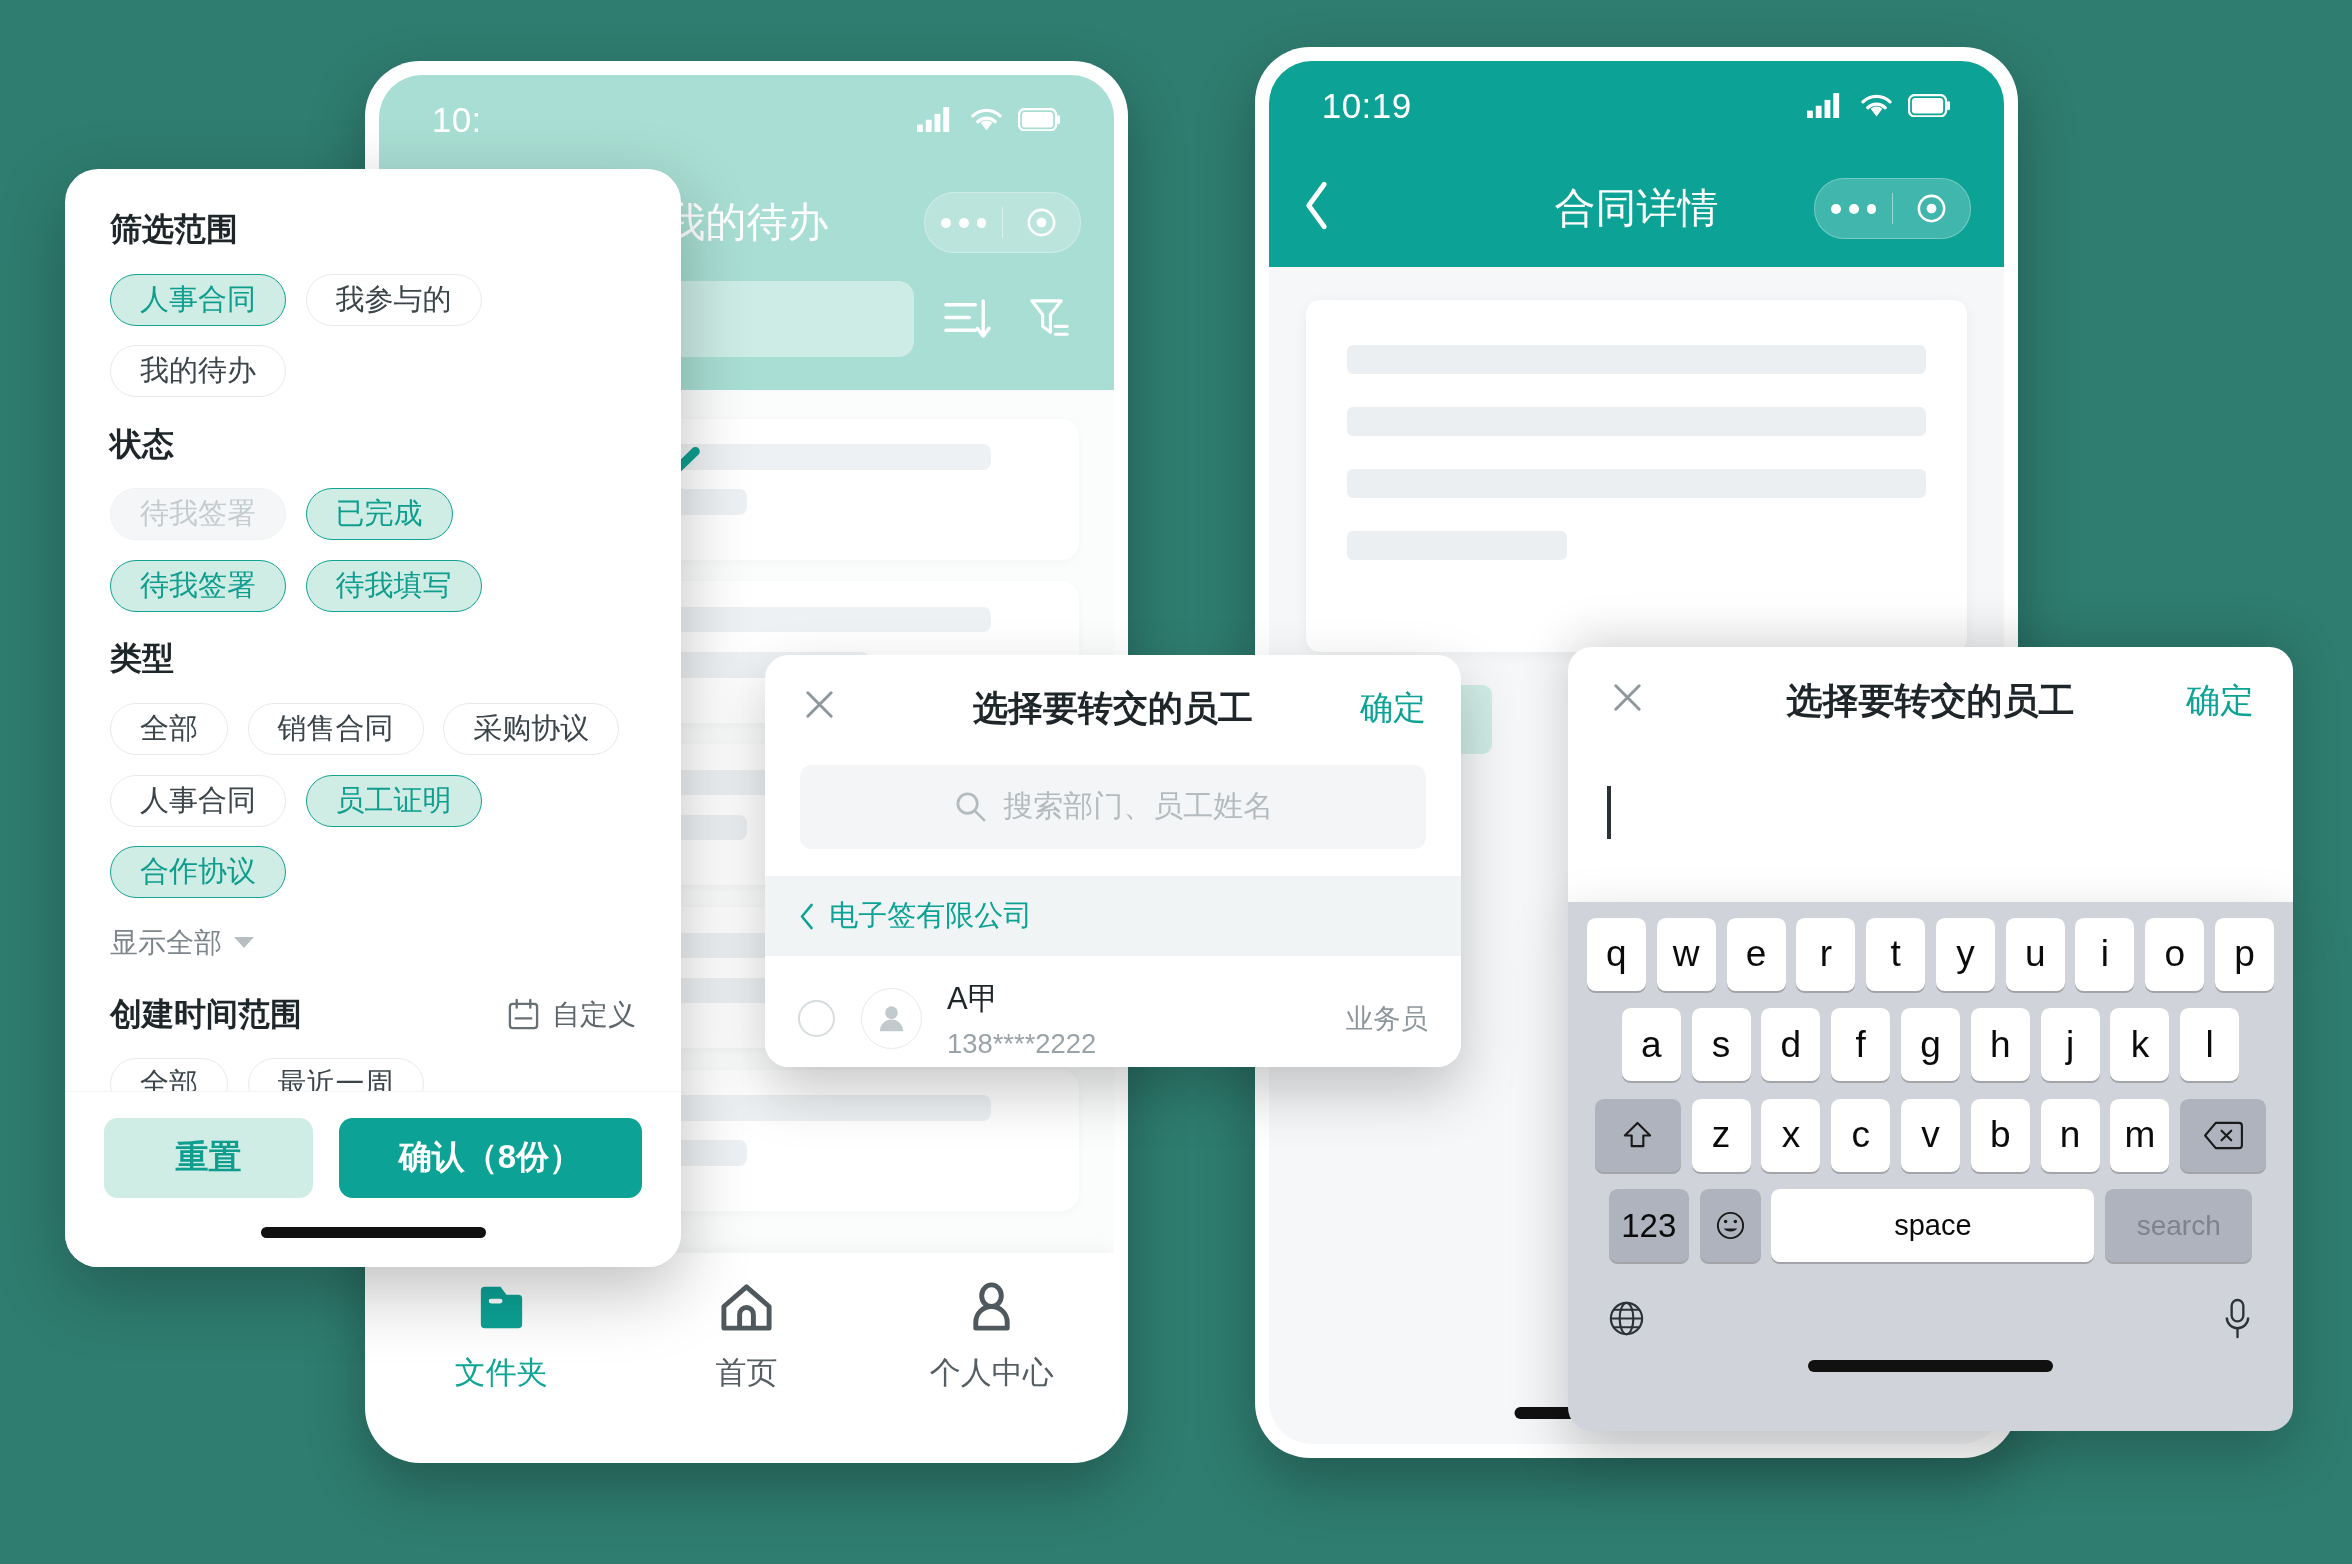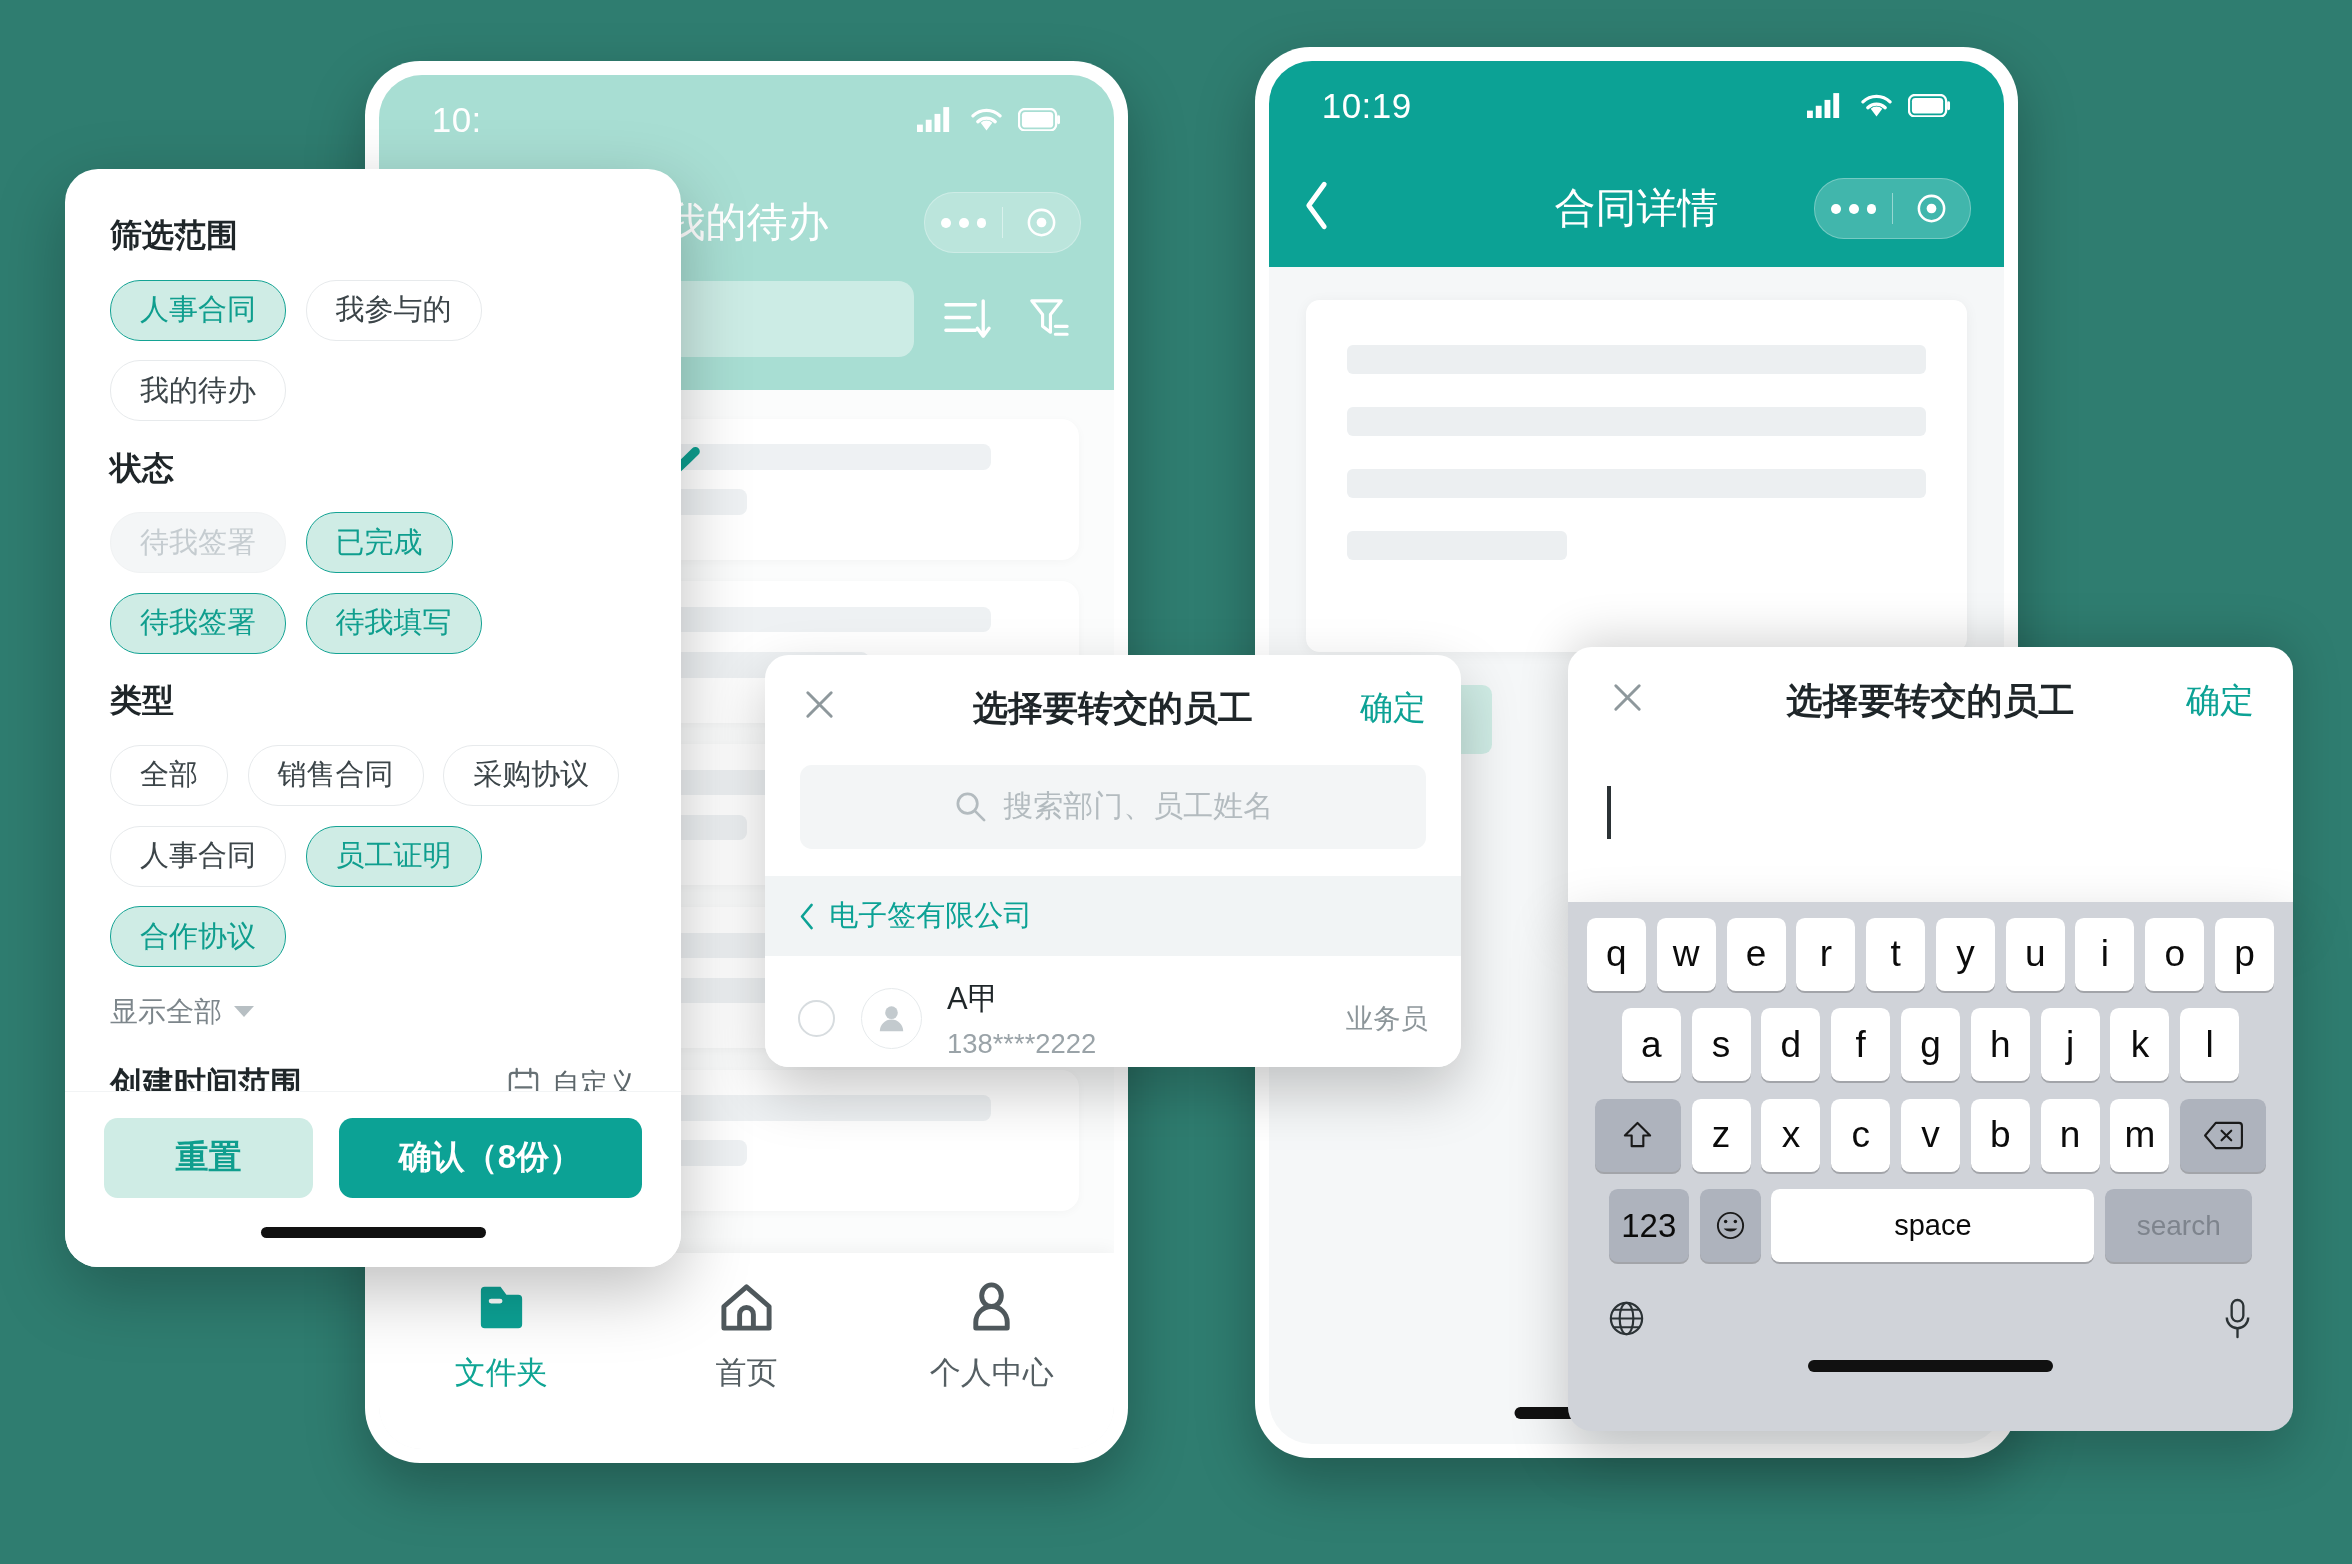--- a/index.html
+++ b/index.html
@@ -95,24 +95,24 @@
   .doc-line { height: 29px; background:#eceff1; border-radius: 5.9px; margin-bottom: 33px; }
 
   
   #filter-panel {
     position:absolute; left: 65px; top: 169px; width: 616px; height: 1098px;
     background:#fff; border-radius: 33px; box-shadow: 0 23.5px 69px rgba(0,0,0,.25);
     overflow:hidden;
   }
   .fp-scroll { padding: 39px 45px 0 45px; }
   .fp-h { font-size: 32px; font-weight:700; color:#1f2629; margin: 25.5px 0 21.6px; }
-  .fp-h:first-child { margin-top: 6px; }
+  .fp-h:first-child { margin-top: 0; }
   .chips { display:flex; flex-wrap:wrap; gap: 19.6px; }
   .chip {
-    height: 61px; padding: 0 29px; border-radius: 30px; display:flex;
+    height: 52px; padding: 0 29px; border-radius: 30px; display:flex;
     align-items:center; justify-content:center; font-size: 29px;
     border:1px solid #e7eaec; color:#3c4549; background:#fff; white-space:nowrap;
   }
   .chip.sel { background:#cfece5; border-color:#14a394; color:#0f9e8e; }
   .chip.dim { background:#f4f6f7; border-color:#f0f2f3; color:#c5ccd0; }
   .showall { display:flex; align-items:center; gap:11.8px; font-size:28px; color:#7d868b; margin-top: 25.5px; }
   .tri { width:0;height:0;border-left:10.8px solid transparent;border-right:10.8px solid transparent;border-top:11.8px solid #b7bfc3; }
   .fp-row { display:flex; align-items:center; justify-content:space-between; margin: 31px 0 21.6px; }
   .custom-btn { display:flex; align-items:center; gap:11.8px; font-size:28px; color:#5d6token; color:#5d676b; }
   .fp-footer {

